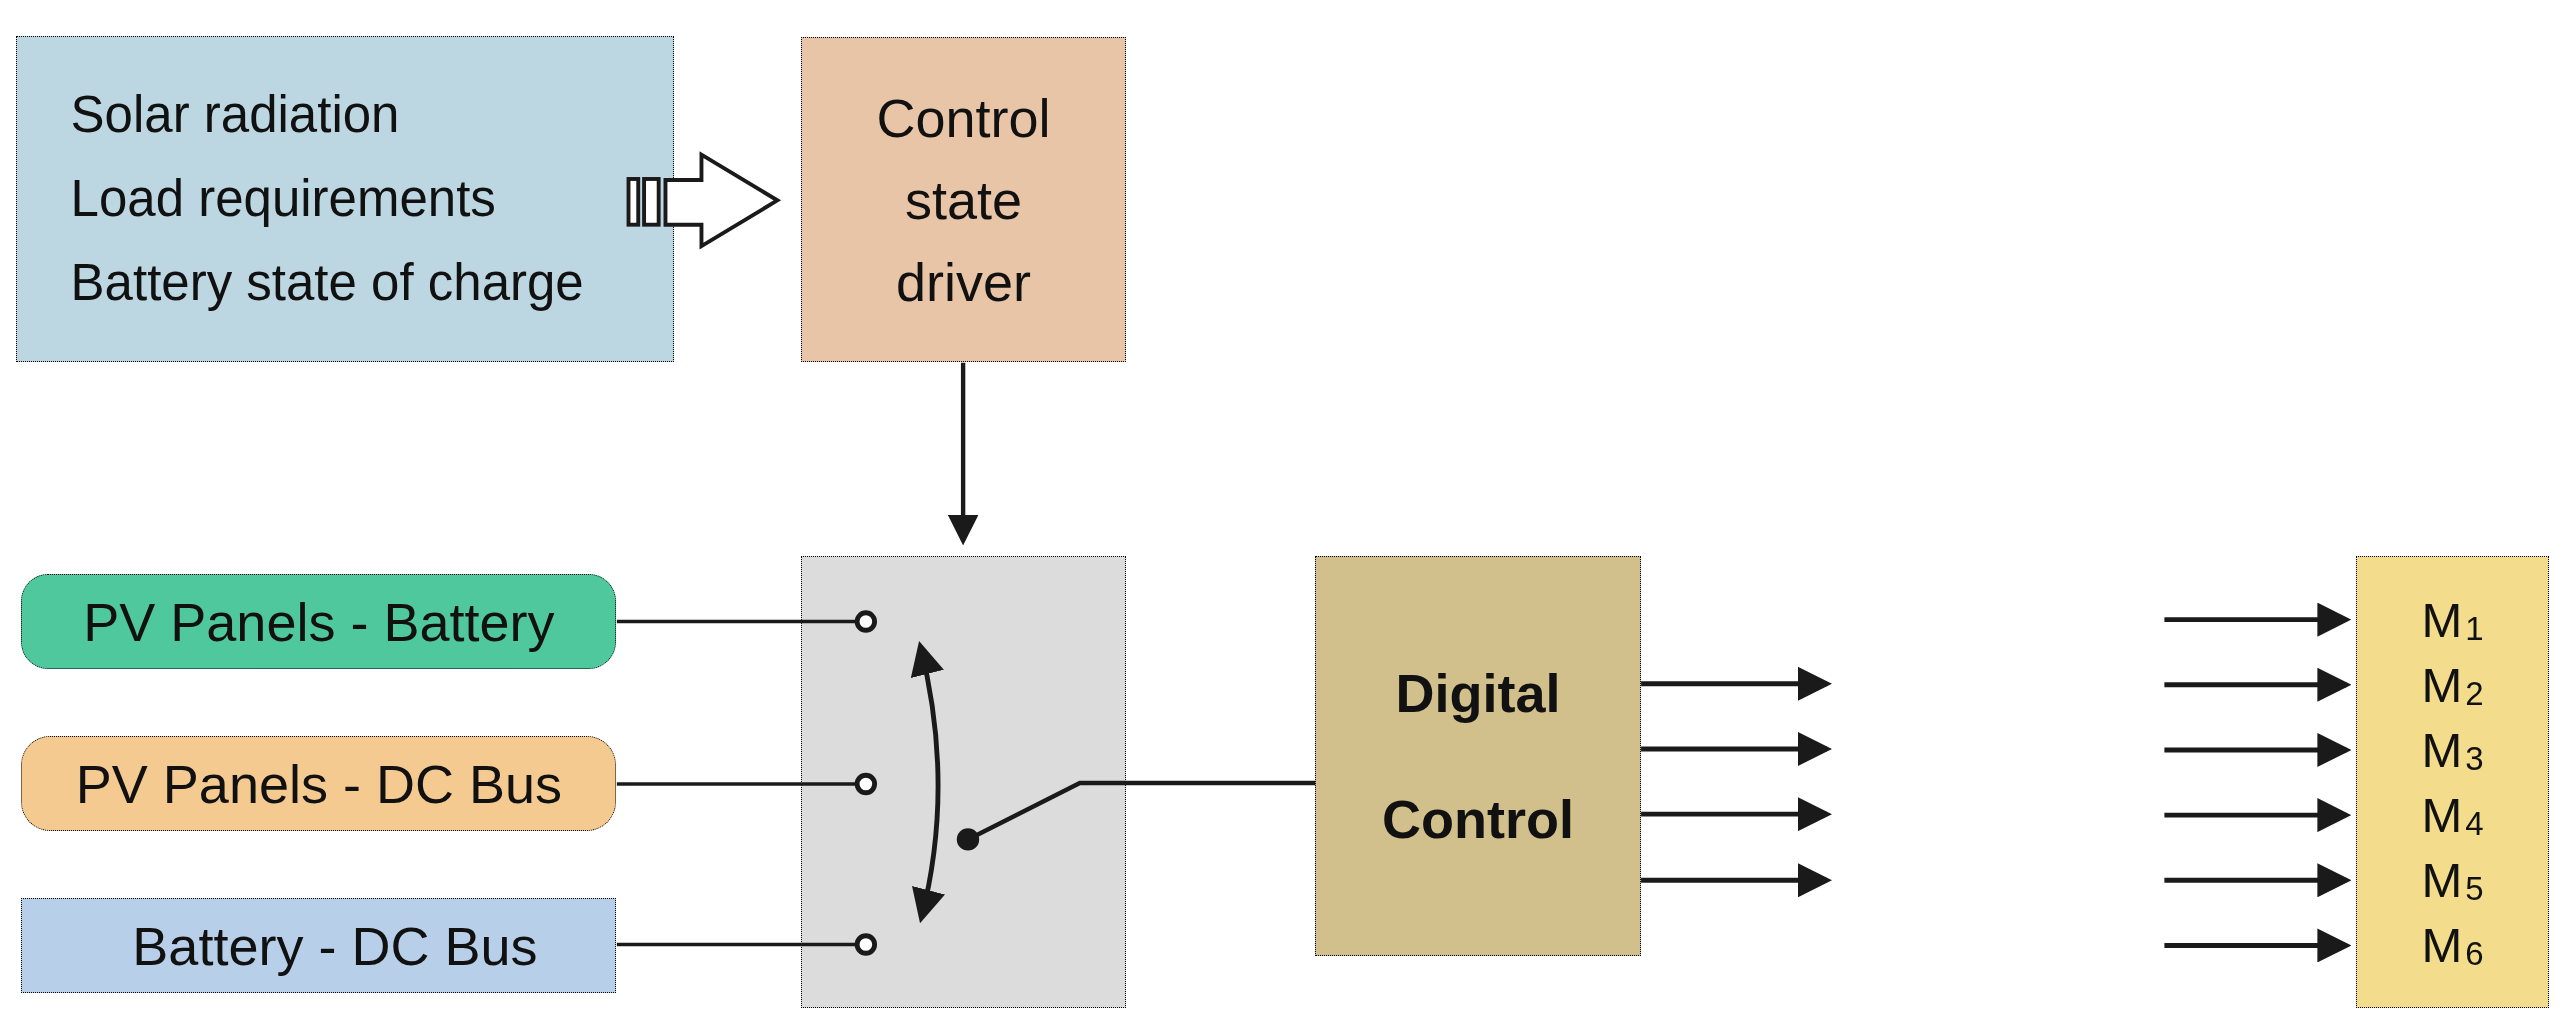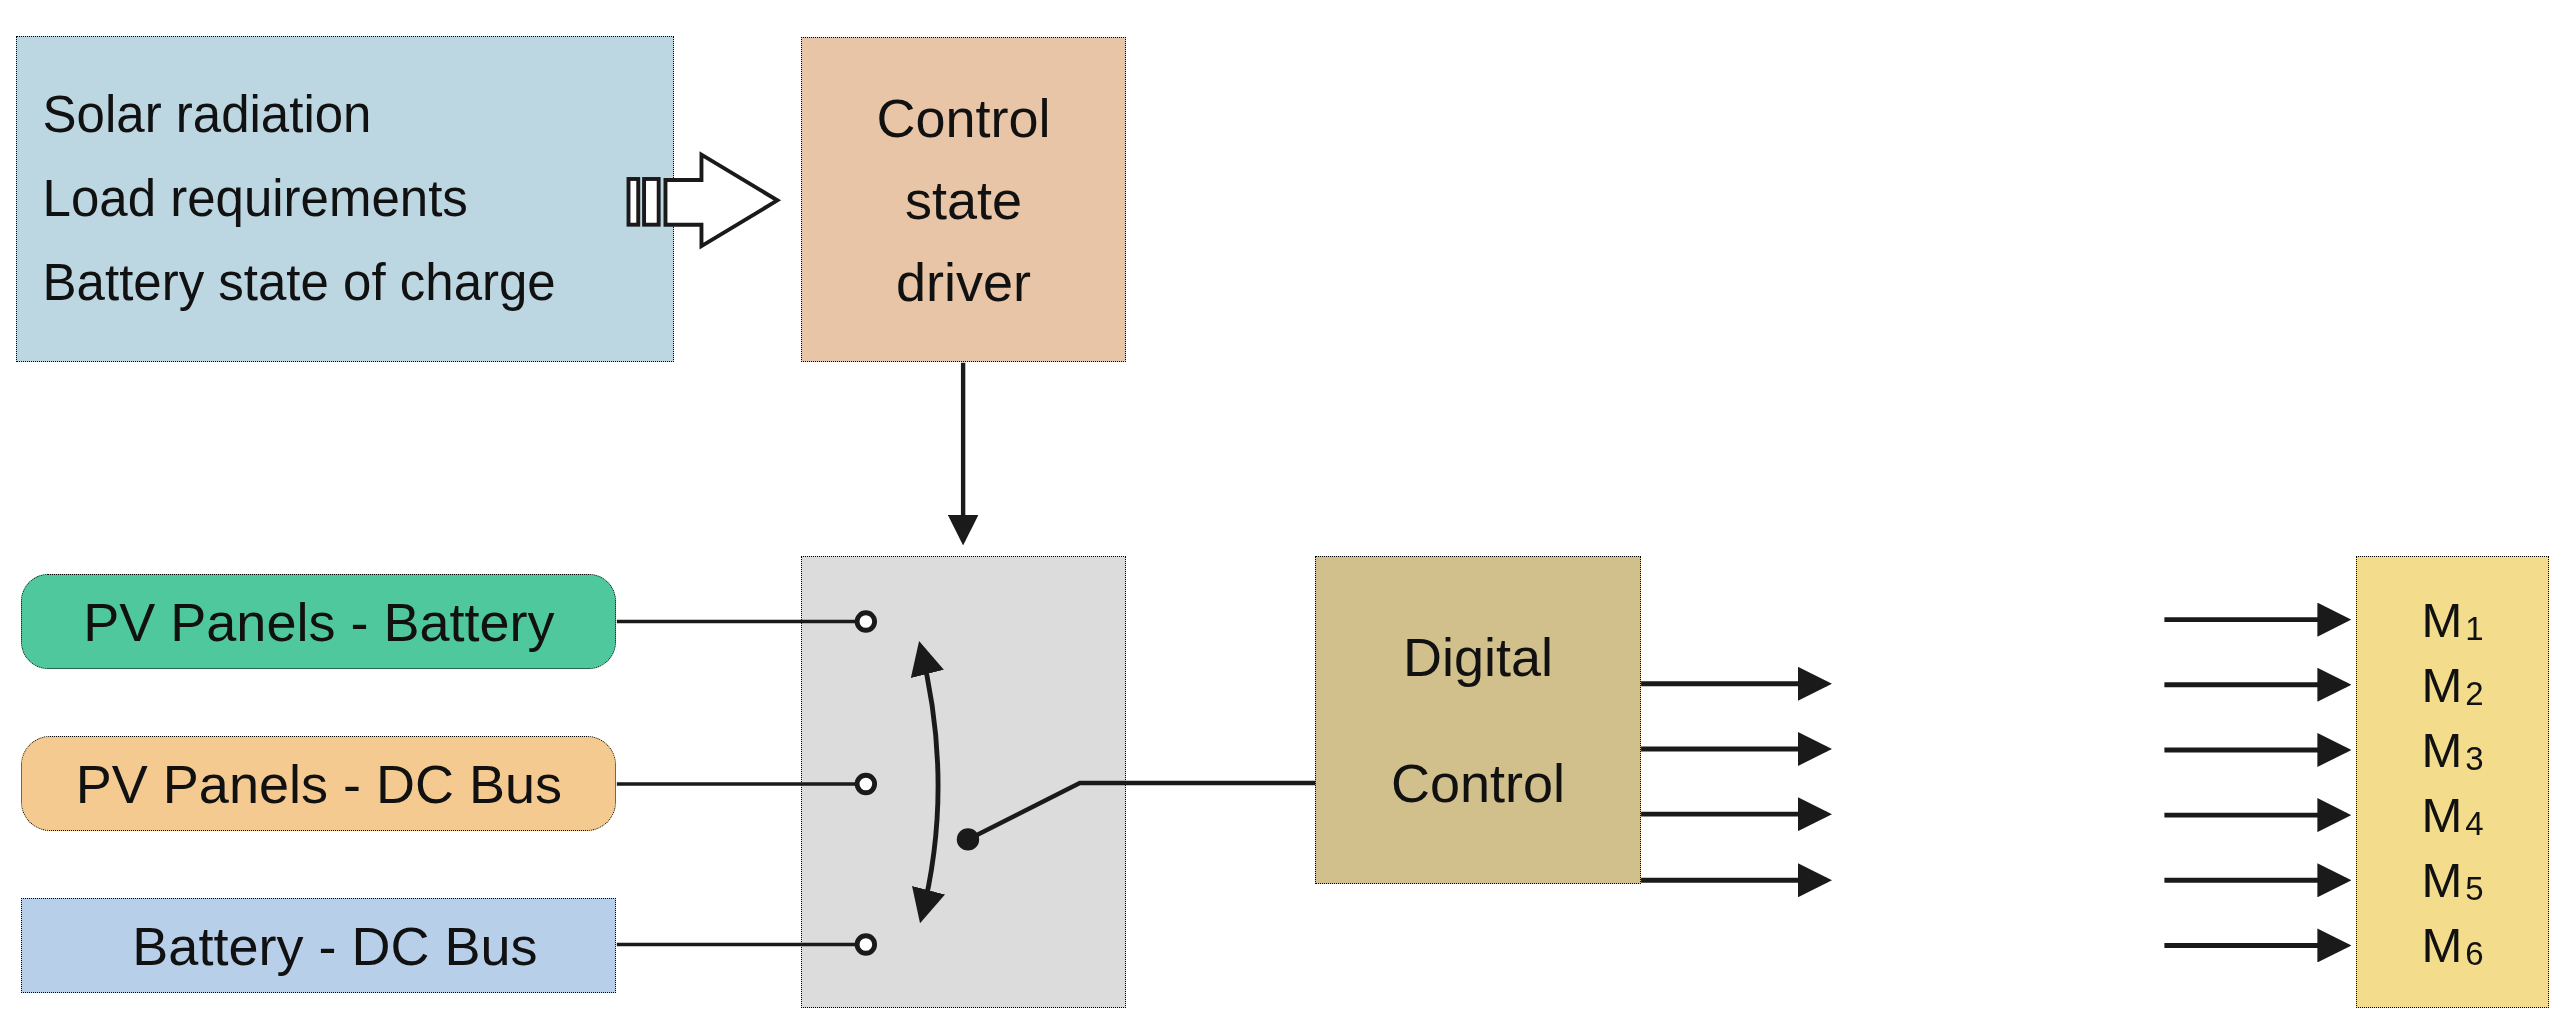--- a/index.html
+++ b/index.html
@@ -14,34 +14,34 @@
   .box {
     position: absolute;
     border: 1.9px dotted #000000;
     box-sizing: border-box;
     display: flex;
     flex-direction: column;
     justify-content: center;
     text-align: center;
   }
   
-  .inputs-box { left: 15.6px; top: 36px; width: 658px; height: 326px; align-items: flex-start; padding-left: 26px; }
+  .inputs-box { left: 15.6px; top: 36px; width: 658px; height: 326px; align-items: flex-start; padding-left: 54px; }
   .inputs-box .line { font-size: 51px; line-height: 84px; white-space: nowrap; }
   
   .manager-box { left: 801px; top: 37px; width: 325px; height: 325px; }
   .manager-box .line { font-size: 54px; line-height: 82px; }
   
   .switch-box { left: 801px; top: 556px; width: 325px; height: 452px; }
   
   .mode-box { left: 21.4px; width: 595px; height: 95px; font-size: 54px; white-space: nowrap; }
   .mode-box.m0 { top: 574px; }
   .mode-box.m1 { top: 736px; border-radius: 29px; }
   .mode-box.m2 { top: 898px; }
   
-  .digital-box { left: 1315px; top: 556px; width: 326px; height: 328px; row-gap: 68px; }
+  .digital-box { left: 1315px; top: 556px; width: 326px; height: 400px; row-gap: 68px; font-weight: bold; }
   .digital-box .line { font-size: 54px; line-height: 58px; }
   
   .driver-box { left: 1839px; top: 556px; width: 326px; height: 452px; }
   .driver-box .line { font-size: 54px; line-height: 78px; }
   
   .output-box { left: 2356px; top: 556px; width: 193px; height: 452px; }
   .output-box .row { height: 65px; display: flex; align-items: center; justify-content: center; font-size: 49px; }
   .output-box .m-sub { font-size: 33px; line-height: 1; margin-left: 2.9px; align-self: flex-end; padding-bottom: 6.8px; }
   
   #wires { position: absolute; left: 0; top: 0; width: 2576px; height: 1033px; pointer-events: none; }

